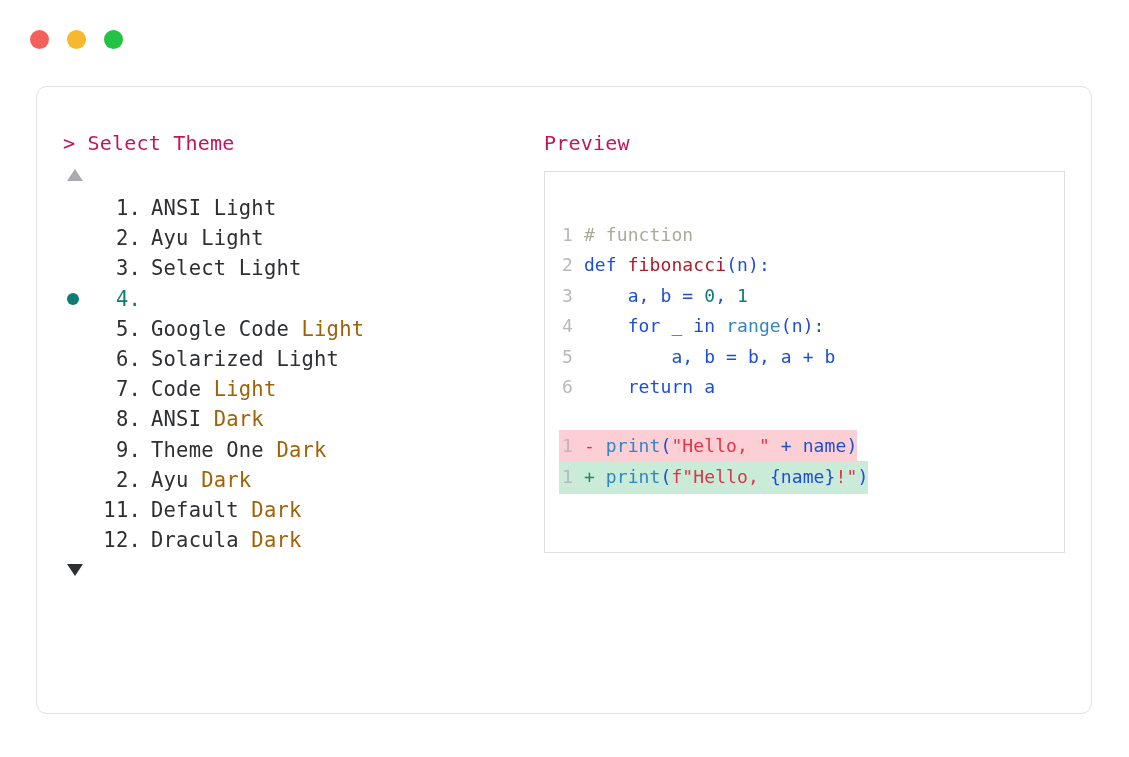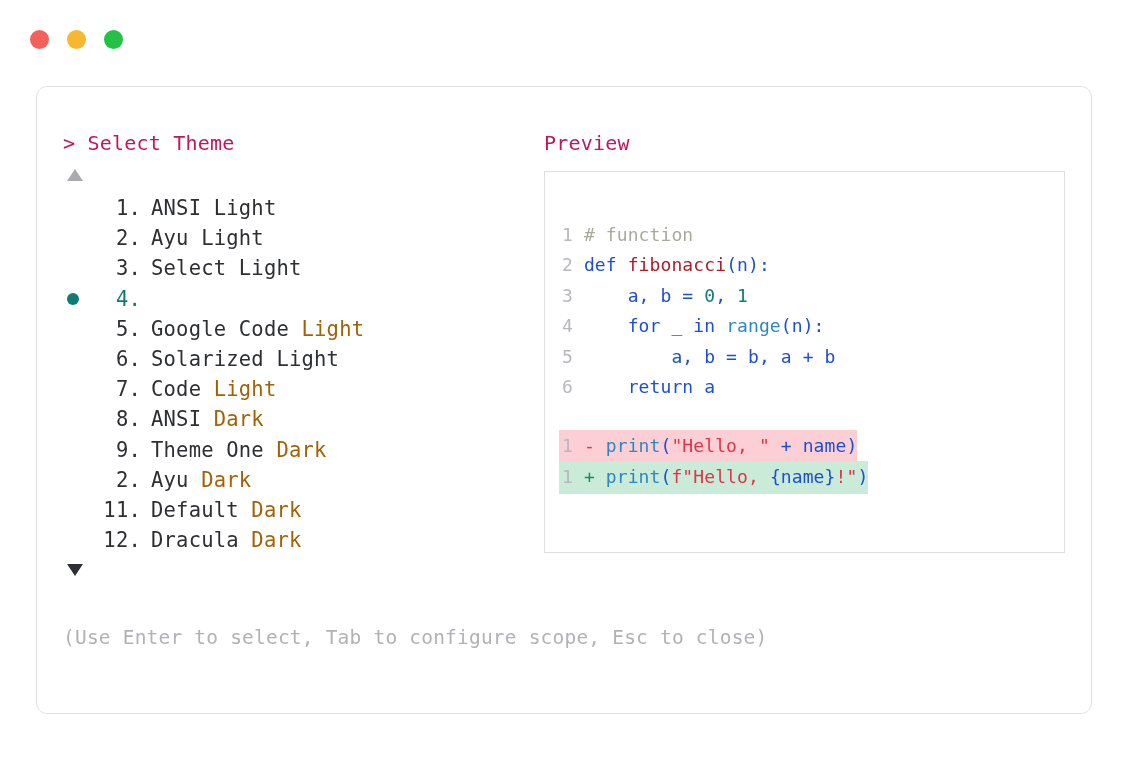--- a/index.html
+++ b/index.html
@@ -229,16 +229,15 @@
     </div>
 
     <div class="col-right">
       <div class="pane-head">Preview</div>
 
       <div class="preview-box">
         <div class="code" id="code-block"><div class="code-line"><span class="lno">1</span><span class="tok-default"> </span><span class="tok-comment"># function</span></div><div class="code-line"><span class="lno">2</span><span class="tok-default"> </span><span class="tok-default">def </span><span class="tok-func">fibonacci</span><span class="tok-default">(n):</span></div><div class="code-line"><span class="lno">3</span><span class="tok-default"> </span><span class="tok-default">    a, b = </span><span class="tok-num">0</span><span class="tok-default">, </span><span class="tok-num">1</span></div><div class="code-line"><span class="lno">4</span><span class="tok-default"> </span><span class="tok-default">    for _ in </span><span class="tok-builtin">range</span><span class="tok-default">(n):</span></div><div class="code-line"><span class="lno">5</span><span class="tok-default"> </span><span class="tok-default">        a, b = b, a + b</span></div><div class="code-line"><span class="lno">6</span><span class="tok-default"> </span><span class="tok-default">    return a</span></div><div class="blank-line"></div><div class="diff-line diff-del"><span class="diff-ink"><span class="lno">1</span><span class="diff-mark-del"> - </span><span class="tok-builtin">print</span><span class="tok-default">(</span><span class="tok-string">"Hello, "</span><span class="tok-default"> + name)</span></span></div><div class="diff-line diff-add"><span class="diff-ink"><span class="lno">1</span><span class="diff-mark-add"> + </span><span class="tok-builtin">print</span><span class="tok-default">(</span><span class="tok-string">f"Hello, </span><span class="tok-default">{name}</span><span class="tok-string">!"</span><span class="tok-default">)</span></span></div></div>
       </div>
     </div>
 
-    <div class="hint">(Use Enter to select, Tab to configure scope, Esc to close)</div>
 
   </div>
 </div>
 
 </body></html>

